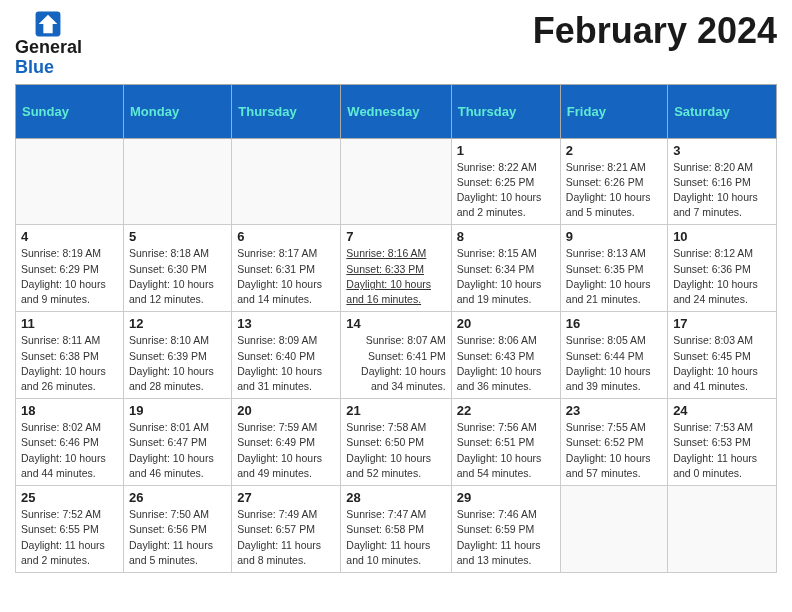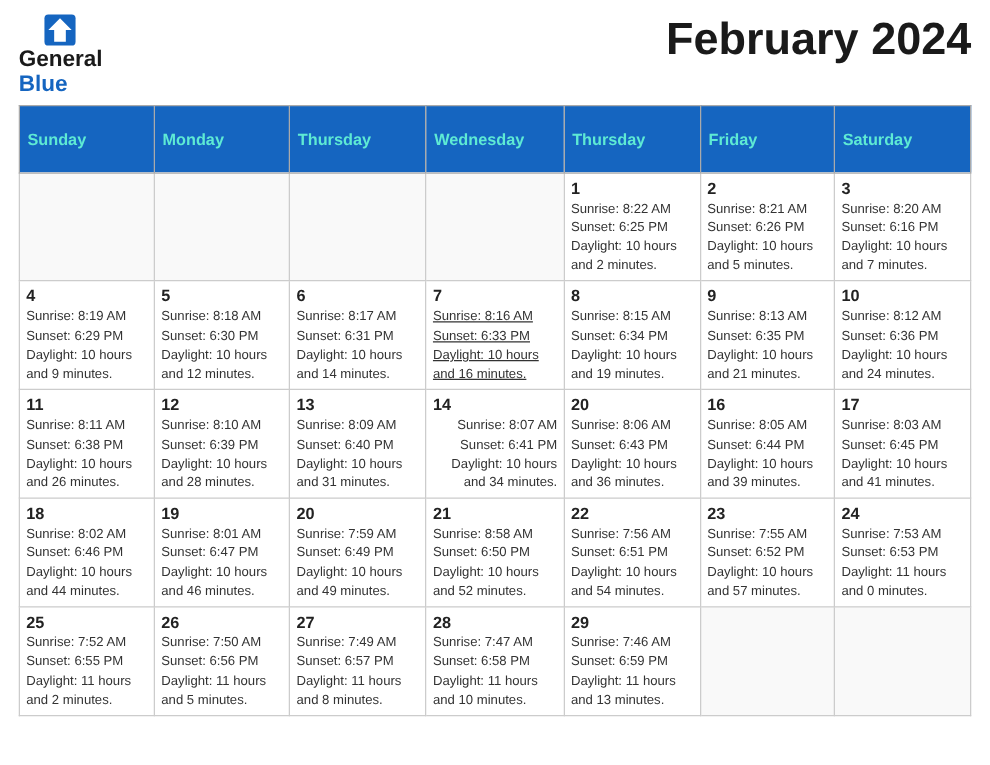--- a/index.html
+++ b/index.html
@@ -201,21 +201,21 @@
           </td>
           <td>
             <span class="day-num">20</span>
             <div class="day-info" style="white-space: pre-line;">Sunrise: 7:59 AM
 Sunset: 6:49 PM
 Daylight: 10 hours
 and 49 minutes.</div>
           </td>
           <td>
             <span class="day-num">21</span>
-            <div class="day-info" style="white-space: pre-line;">Sunrise: 8:58 AM
+            <div class="day-info" style="white-space: pre-line;">Sunrise: 7:58 AM
 Sunset: 6:50 PM
 Daylight: 10 hours
 and 52 minutes.</div>
           </td>
           <td>
             <span class="day-num">22</span>
             <div class="day-info" style="white-space: pre-line;">Sunrise: 7:56 AM
 Sunset: 6:51 PM
 Daylight: 10 hours
 and 54 minutes.</div>

